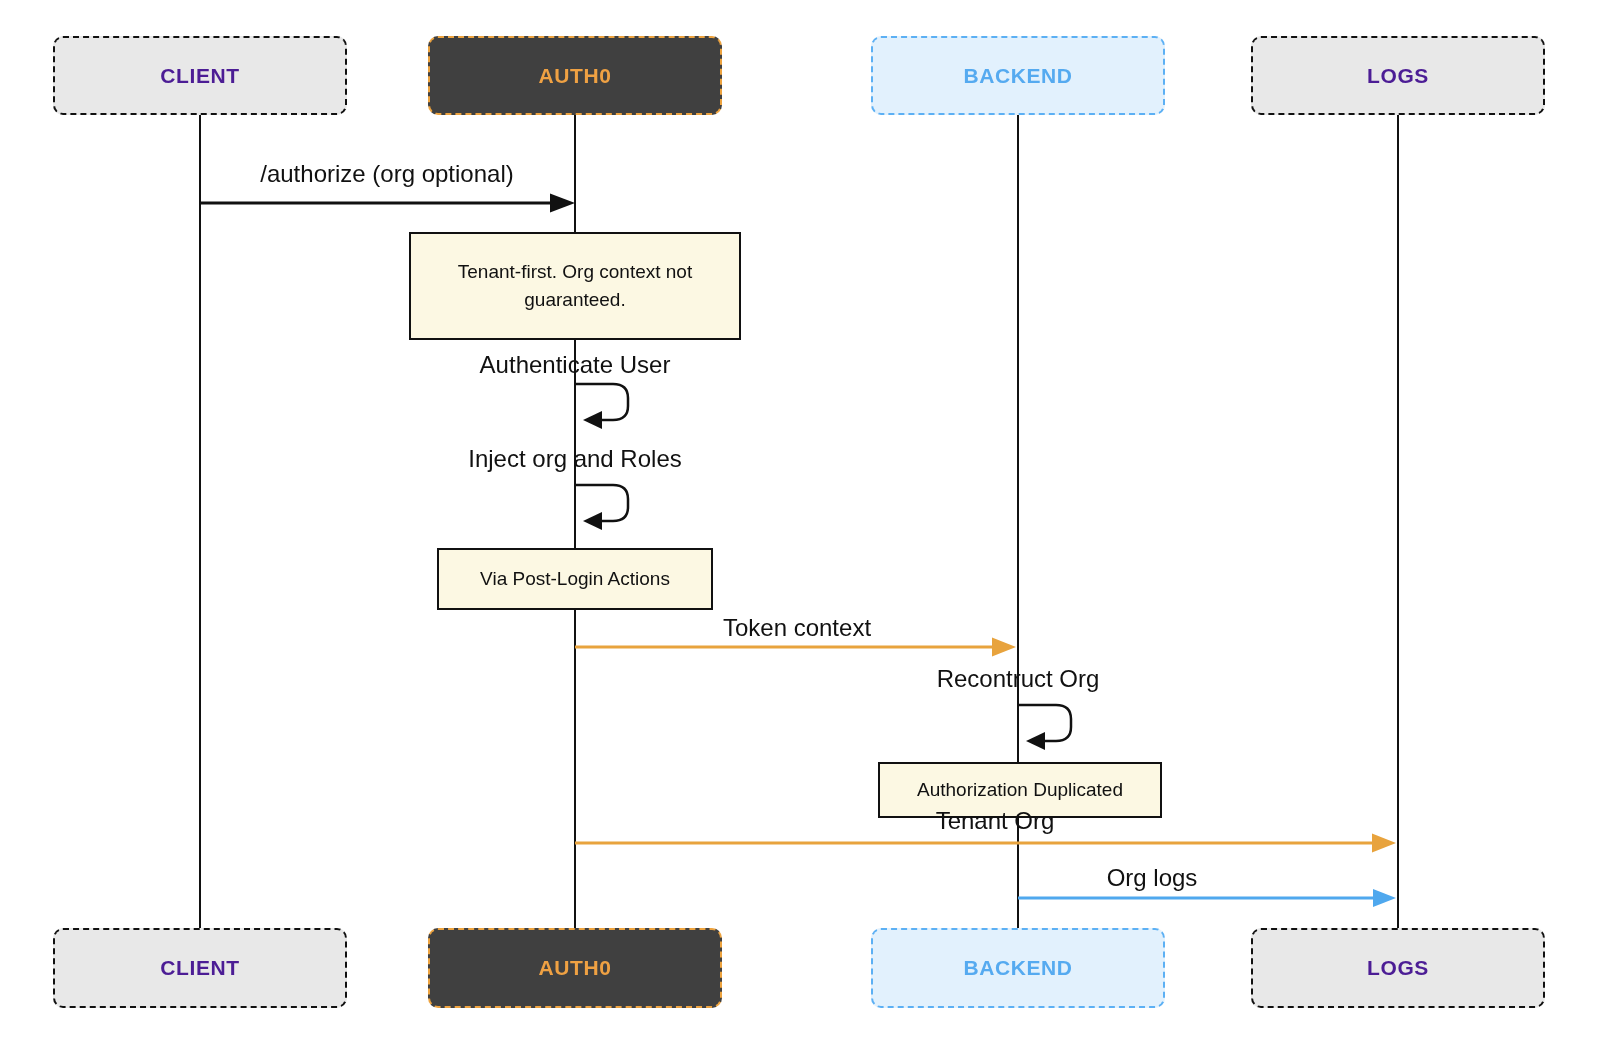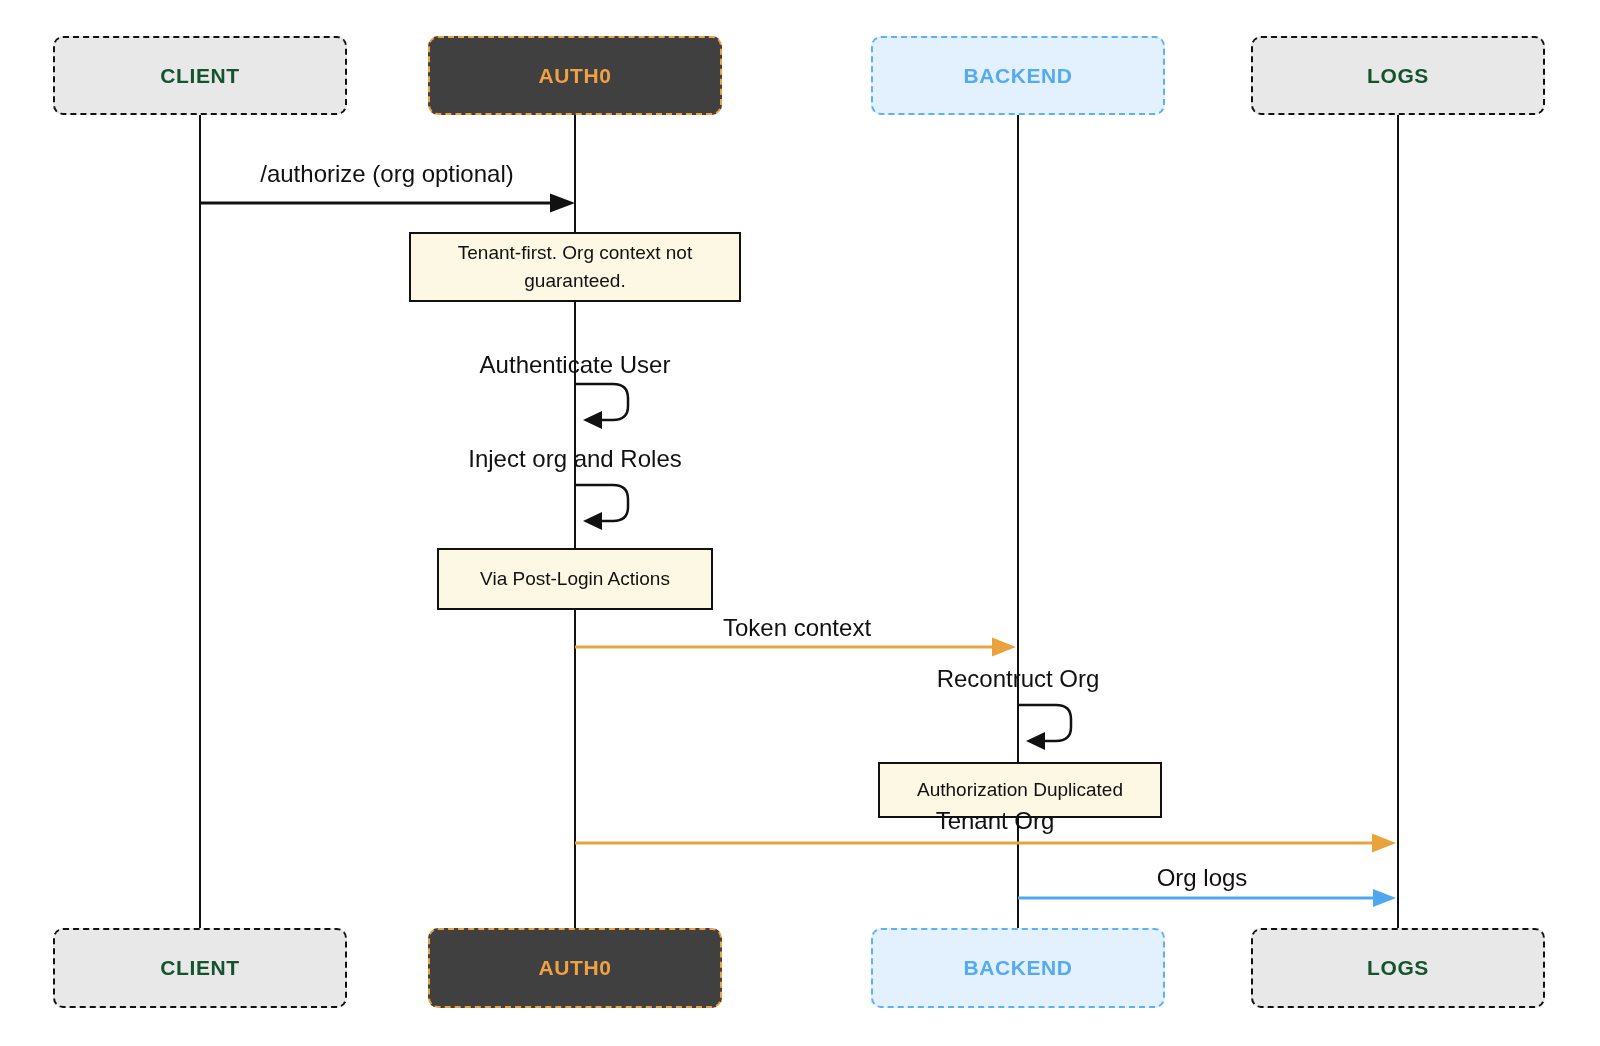--- a/index.html
+++ b/index.html
@@ -8,21 +8,21 @@
     font-family:"Liberation Sans",sans-serif;color:#111111;overflow:hidden;
   }
   .lifeline{
     position:absolute;top:115px;height:813px;width:0;
     border-left:2px solid #111111;
   }
   .actor{
     position:absolute;width:294px;height:79px;border-radius:10px;
     display:flex;align-items:center;justify-content:center;
     font-size:21px;font-weight:600;letter-spacing:.6px;
-    border:2.5px dashed #111111;background:#E8E8E8;color:#14532d;
+    border:2.5px dashed #111111;background:#E8E8E8;color:#4c1d95;
     box-sizing:border-box;
   }
   .actor.top{top:36px;}
   .actor.bottom{top:928px;height:80px;}
   .actor.auth0{background:#404040;border-color:#EDA33F;color:#EFA143;}
   .actor.backend{background:#E2F1FD;border-color:#5CB0F4;color:#55AAF0;align-items:center;}
   .msg-label{
     position:absolute;transform:translateX(-50%);
     font-size:24px;white-space:nowrap;color:#111111;
   }
@@ -68,21 +68,21 @@
   <div class="actor bottom" style="left:1251px">
     <span>LOGS</span>
   </div>
 
   <div class="msg-label" style="left:387px;top:160px">/authorize (org optional)</div>
   <svg class="arrow" style="left:200px;top:192px" width="377" height="22">
     <line x1="0" y1="11" x2="352" y2="11" stroke="#111111" stroke-width="3"></line>
     <polygon points="375,11 350,1.5 350,20.5" fill="#111111"></polygon>
   </svg>
 
-  <div class="note" style="left:409px;top:232px;width:332px;height:70px">
+  <div class="note" style="left:409px;top:232px;width:332px;height:108px">
     <span>Tenant-first. Org context not guaranteed.</span>
   </div>
 
   <div class="msg-label" style="left:575px;top:351px">Authenticate User</div>
   <svg class="selfloop" style="left:575px;top:381px" width="70" height="52">
     <path d="M1,3 H38 Q53,3 53,17 V25 Q53,39 38,39 H26" fill="none" stroke="#111111" stroke-width="2.5"></path>
     <polygon points="8,39 27,30 27,48" fill="#111111"></polygon>
   </svg>
 
   <div class="msg-label" style="left:575px;top:445px">Inject org and Roles</div>
@@ -110,19 +110,19 @@
   <div class="note" style="left:878px;top:762px;width:284px;height:56px">
     <span>Authorization Duplicated</span>
   </div>
 
   <div class="msg-label" style="left:995px;top:807px">Tenant Org</div>
   <svg class="arrow" style="left:575px;top:832px" width="823" height="22">
     <line x1="0" y1="11" x2="800" y2="11" stroke="#E8A33D" stroke-width="3"></line>
     <polygon points="821,11 797,1.5 797,20.5" fill="#E8A33D"></polygon>
   </svg>
 
-  <div class="msg-label" style="left:1202px;top:864px">Org logs</div>
+  <div class="msg-label" style="left:1152px;top:864px">Org logs</div>
   <svg class="arrow" style="left:1018px;top:887px" width="380" height="22">
     <line x1="0" y1="11" x2="358" y2="11" stroke="#4FA8EE" stroke-width="3"></line>
     <polygon points="378,11 355,2 355,20" fill="#4FA8EE"></polygon>
   </svg>
 
 </div>
 
 </body></html>

